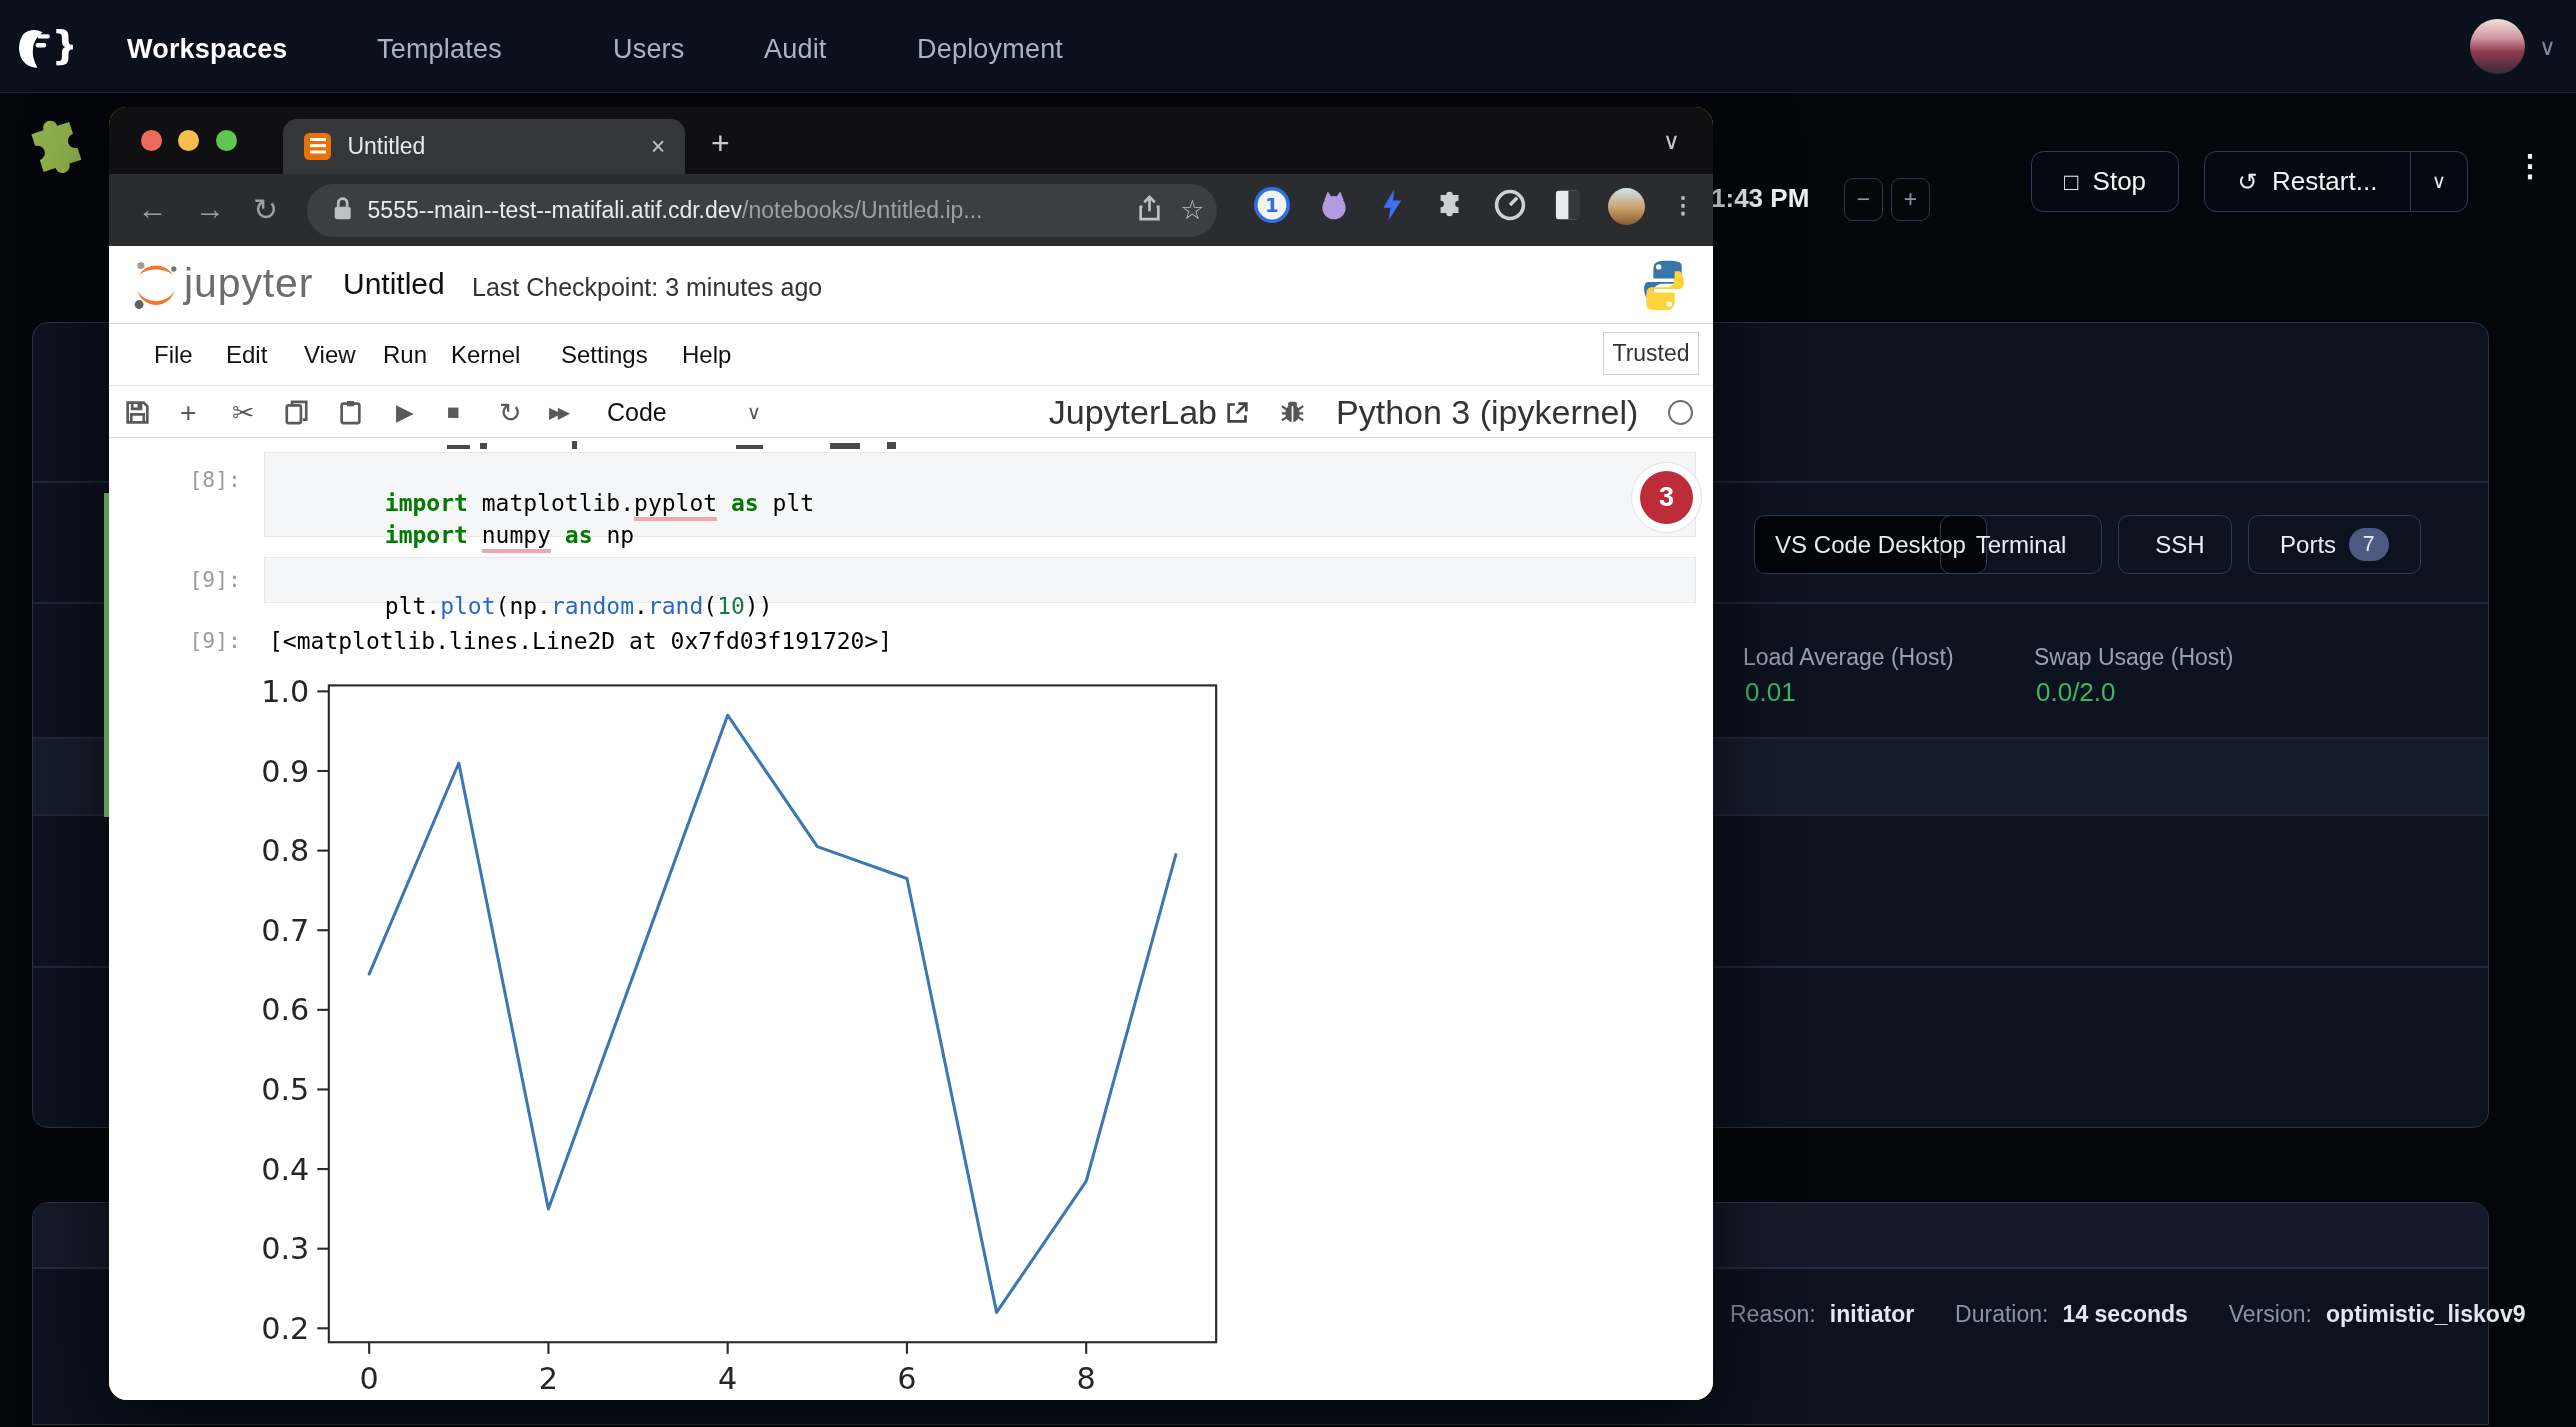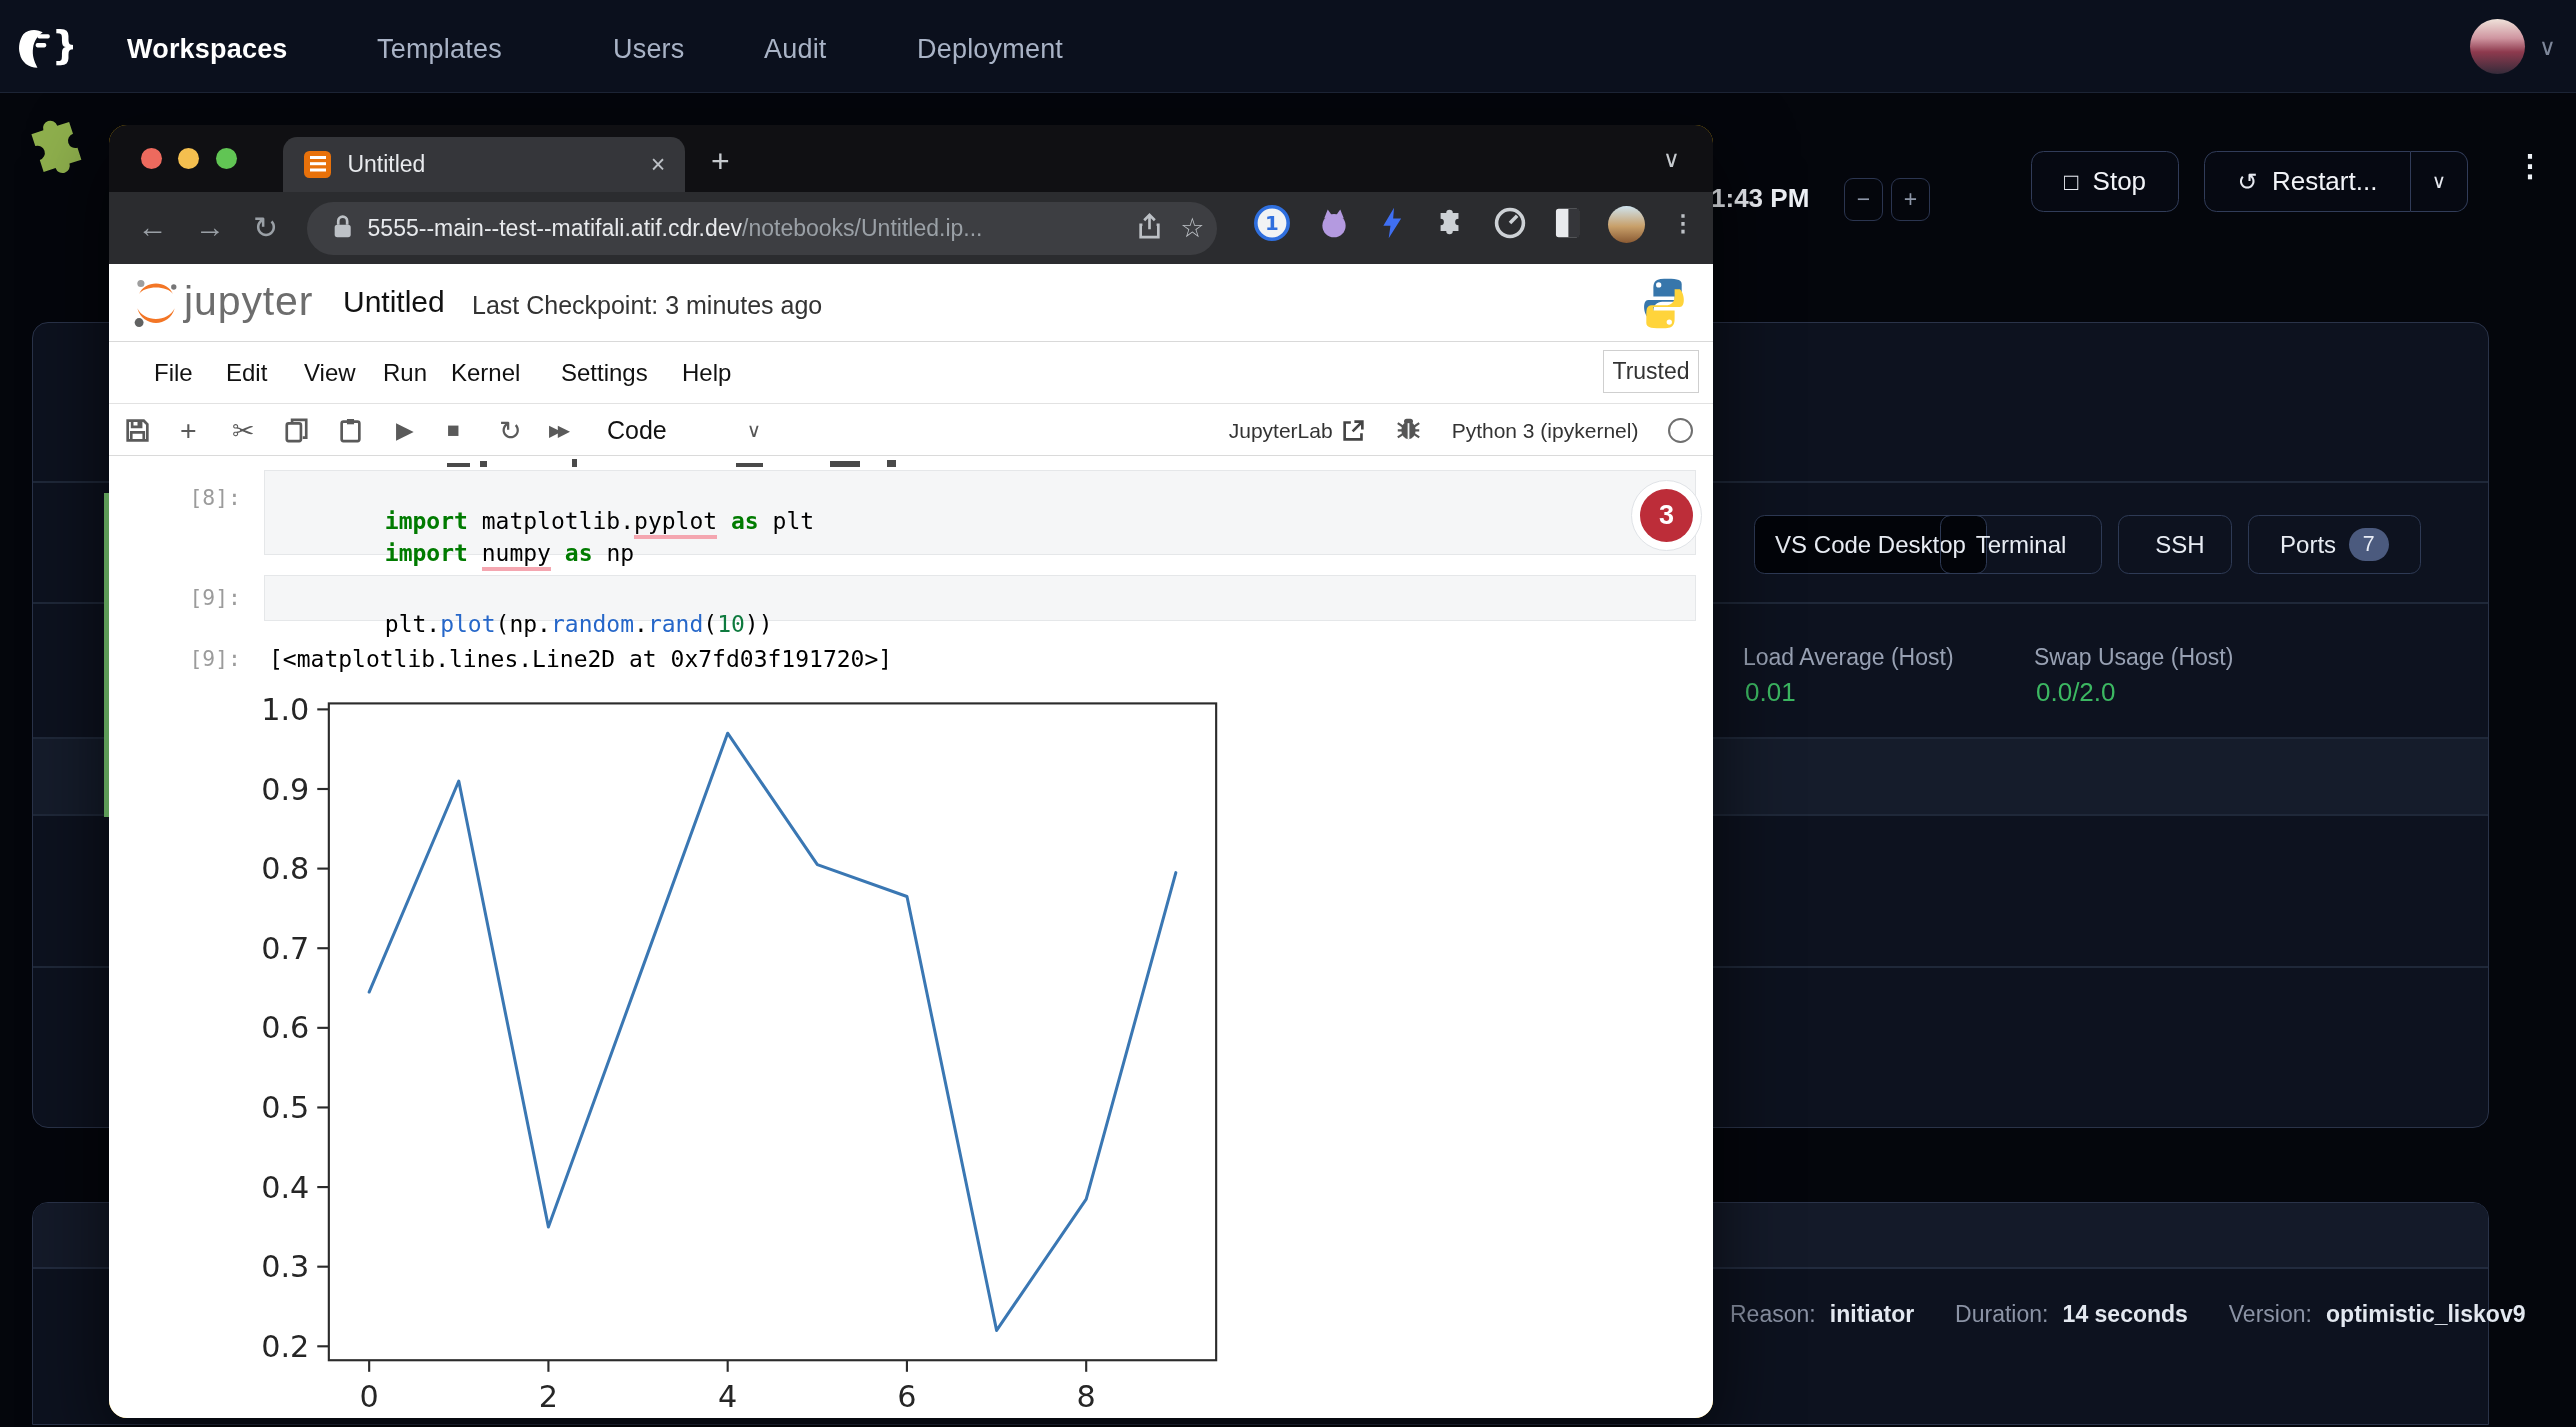--- a/index.html
+++ b/index.html
@@ -48,21 +48,21 @@
   .bigbtn .ic { font-size:24px; color:#e6e9f0; }
   .kebab { position:absolute; left:2515px; top:158px; color:#eef1f6; font-size:30px;
            line-height:16px; letter-spacing:0; z-index:3; cursor:pointer; font-weight:700; }
 
   
   .greenbar { position:absolute; left:104px; top:493px; width:5.3px; height:324px;
               background:#5d9b57; z-index:12; }
   .puzzle { position:absolute; left:23px; top:114px; z-index:2; transform:rotate(-18deg); }
 
   
-  .browser { position:absolute; left:109px; top:125px; width:1604px; height:1293px;
+  .browser { position:absolute; left:109px; top:107px; width:1604px; height:1293px;
              border-radius:18px; box-shadow:0 27px 80px rgba(0,0,0,.65); z-index:10;
              overflow:hidden; background:#eab308; }
   .tabstrip { position:absolute; left:0; top:0; width:100%; height:67px; background:#101013; }
   .light { position:absolute; top:23px; width:21.4px; height:21.4px; border-radius:50%; }
   .btab { position:absolute; left:174px; top:11.6px; width:402px; height:55px; background:#35363a;
           border-radius:14.2px 14.2px 0 0; display:flex; align-items:center; cursor:pointer; }
   .btab .fav { width:27px; height:27px; margin-left:21.4px; border-radius:5.3px; background:#e8710a;
                position:relative; }
   .btab .fav:before { content:""; position:absolute; left:5.3px; top:5.3px; width:16px; height:2.7px;
                background:#fff; box-shadow:0 6.2px 0 #fff, 0 12.5px 0 #fff; }
@@ -97,21 +97,21 @@
   .trusted { position:absolute; left:1494px; top:8px; width:96px; height:43px; border:1.8px solid #cfcfcf;
              background:#fff; font-size:23px; color:#333; display:flex; align-items:center;
              justify-content:center; cursor:pointer; }
   .jtool { position:absolute; left:0; top:141px; width:100%; height:51px; border-bottom:1.8px solid #dadada; }
   .jic { position:absolute; top:0; height:51px; display:flex; align-items:center; color:#5a5a5a;
          font-size:23px; cursor:pointer; }
   .codesel { position:absolute; left:498px; top:0; height:51px; display:flex; align-items:center; gap:80px;
              font-size:25px; color:#111; cursor:pointer; }
   .codesel .chev { color:#555; font-size:19.6px; }
   .jright { position:absolute; right:19.6px; top:0; height:51px; display:flex; align-items:center; gap:30px;
-            font-size:21px; color:#333; }
+            font-size:34px; color:#333; }
   .kcircle { width:25px; height:25px; border:2.7px solid #6f6f6f; border-radius:50%; }
 
   .sliver { position:absolute; left:155px; top:193px; width:1068px; height:9.8px; overflow:hidden; }
   .sliver i { position:absolute; bottom:0; height:3.6px; background:#4a4a4a; }
 
   .prompt { position:absolute; width:107px; text-align:right; font-family:"DejaVu Sans Mono",monospace;
             font-size:21.4px; color:#9b9b9b; }
   .cellbox { position:absolute; left:155px; width:1432px; background:#f5f6f7; border:0.9px solid #e5e7e9; }
   .code { font-family:"DejaVu Sans Mono",monospace; font-size:23px; color:#000; white-space:pre; }
   .kw { color:#007b00; font-weight:700; }

